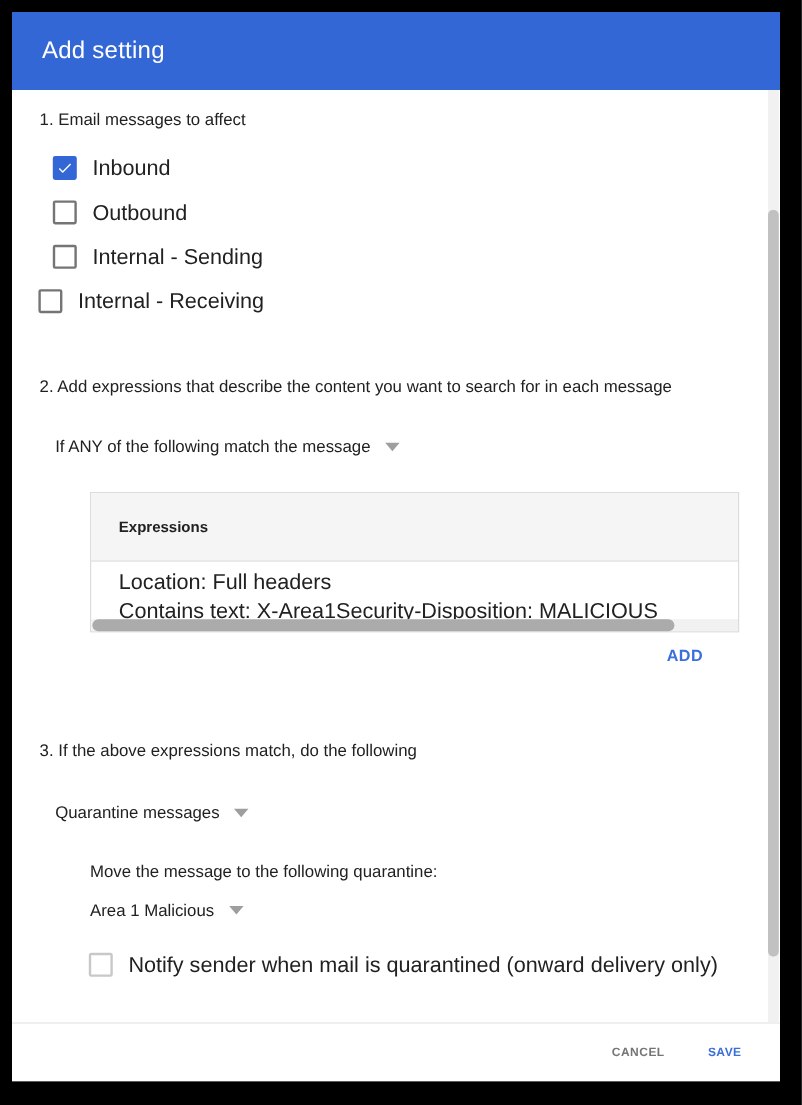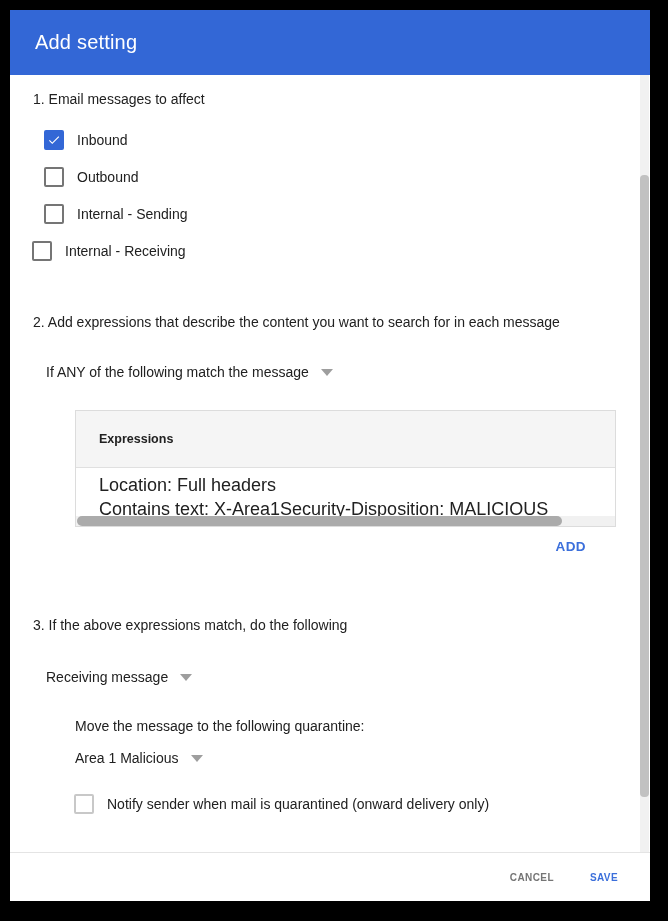--- a/index.html
+++ b/index.html
@@ -63,21 +63,21 @@
   .cb-box.checked {
     background: #3367d6;
     border-color: #3367d6;
   }
   .cb-box.light {
     border: 2px solid #c8c8c8;
   }
   .cb-box svg { width: 14px; height: 14px; fill: #ffffff; }
   .cb-label {
     margin-left: 13px;
-    font-size: 14px;
+    font-size: 18px;
     color: #212121;
     white-space: nowrap;
   }
   .dropdown {
     position: absolute;
     display: inline-flex;
     align-items: center;
     cursor: pointer;
   }
   .dropdown-text {
@@ -247,21 +247,21 @@
     <div class="h-scrollbar">
       <div class="h-thumb"></div>
     </div>
   </div>
 
   <div class="add-button">ADD</div>
 
   <div class="step-heading" style="left:23px; top:607px;">3. If the above expressions match, do the following</div>
 
   <div class="dropdown" style="left:36px; top:659px;">
-    <span class="dropdown-text">Receiving message</span>
+    <span class="dropdown-text">Quarantine messages</span>
     <span class="arrow-down"></span>
   </div>
 
   <div class="step-heading" style="left:65px; top:708px;">Move the message to the following quarantine:</div>
 
   <div class="dropdown" style="left:65px; top:740px;">
     <span class="dropdown-text">Area 1 Malicious</span>
     <span class="arrow-down"></span>
   </div>
 

